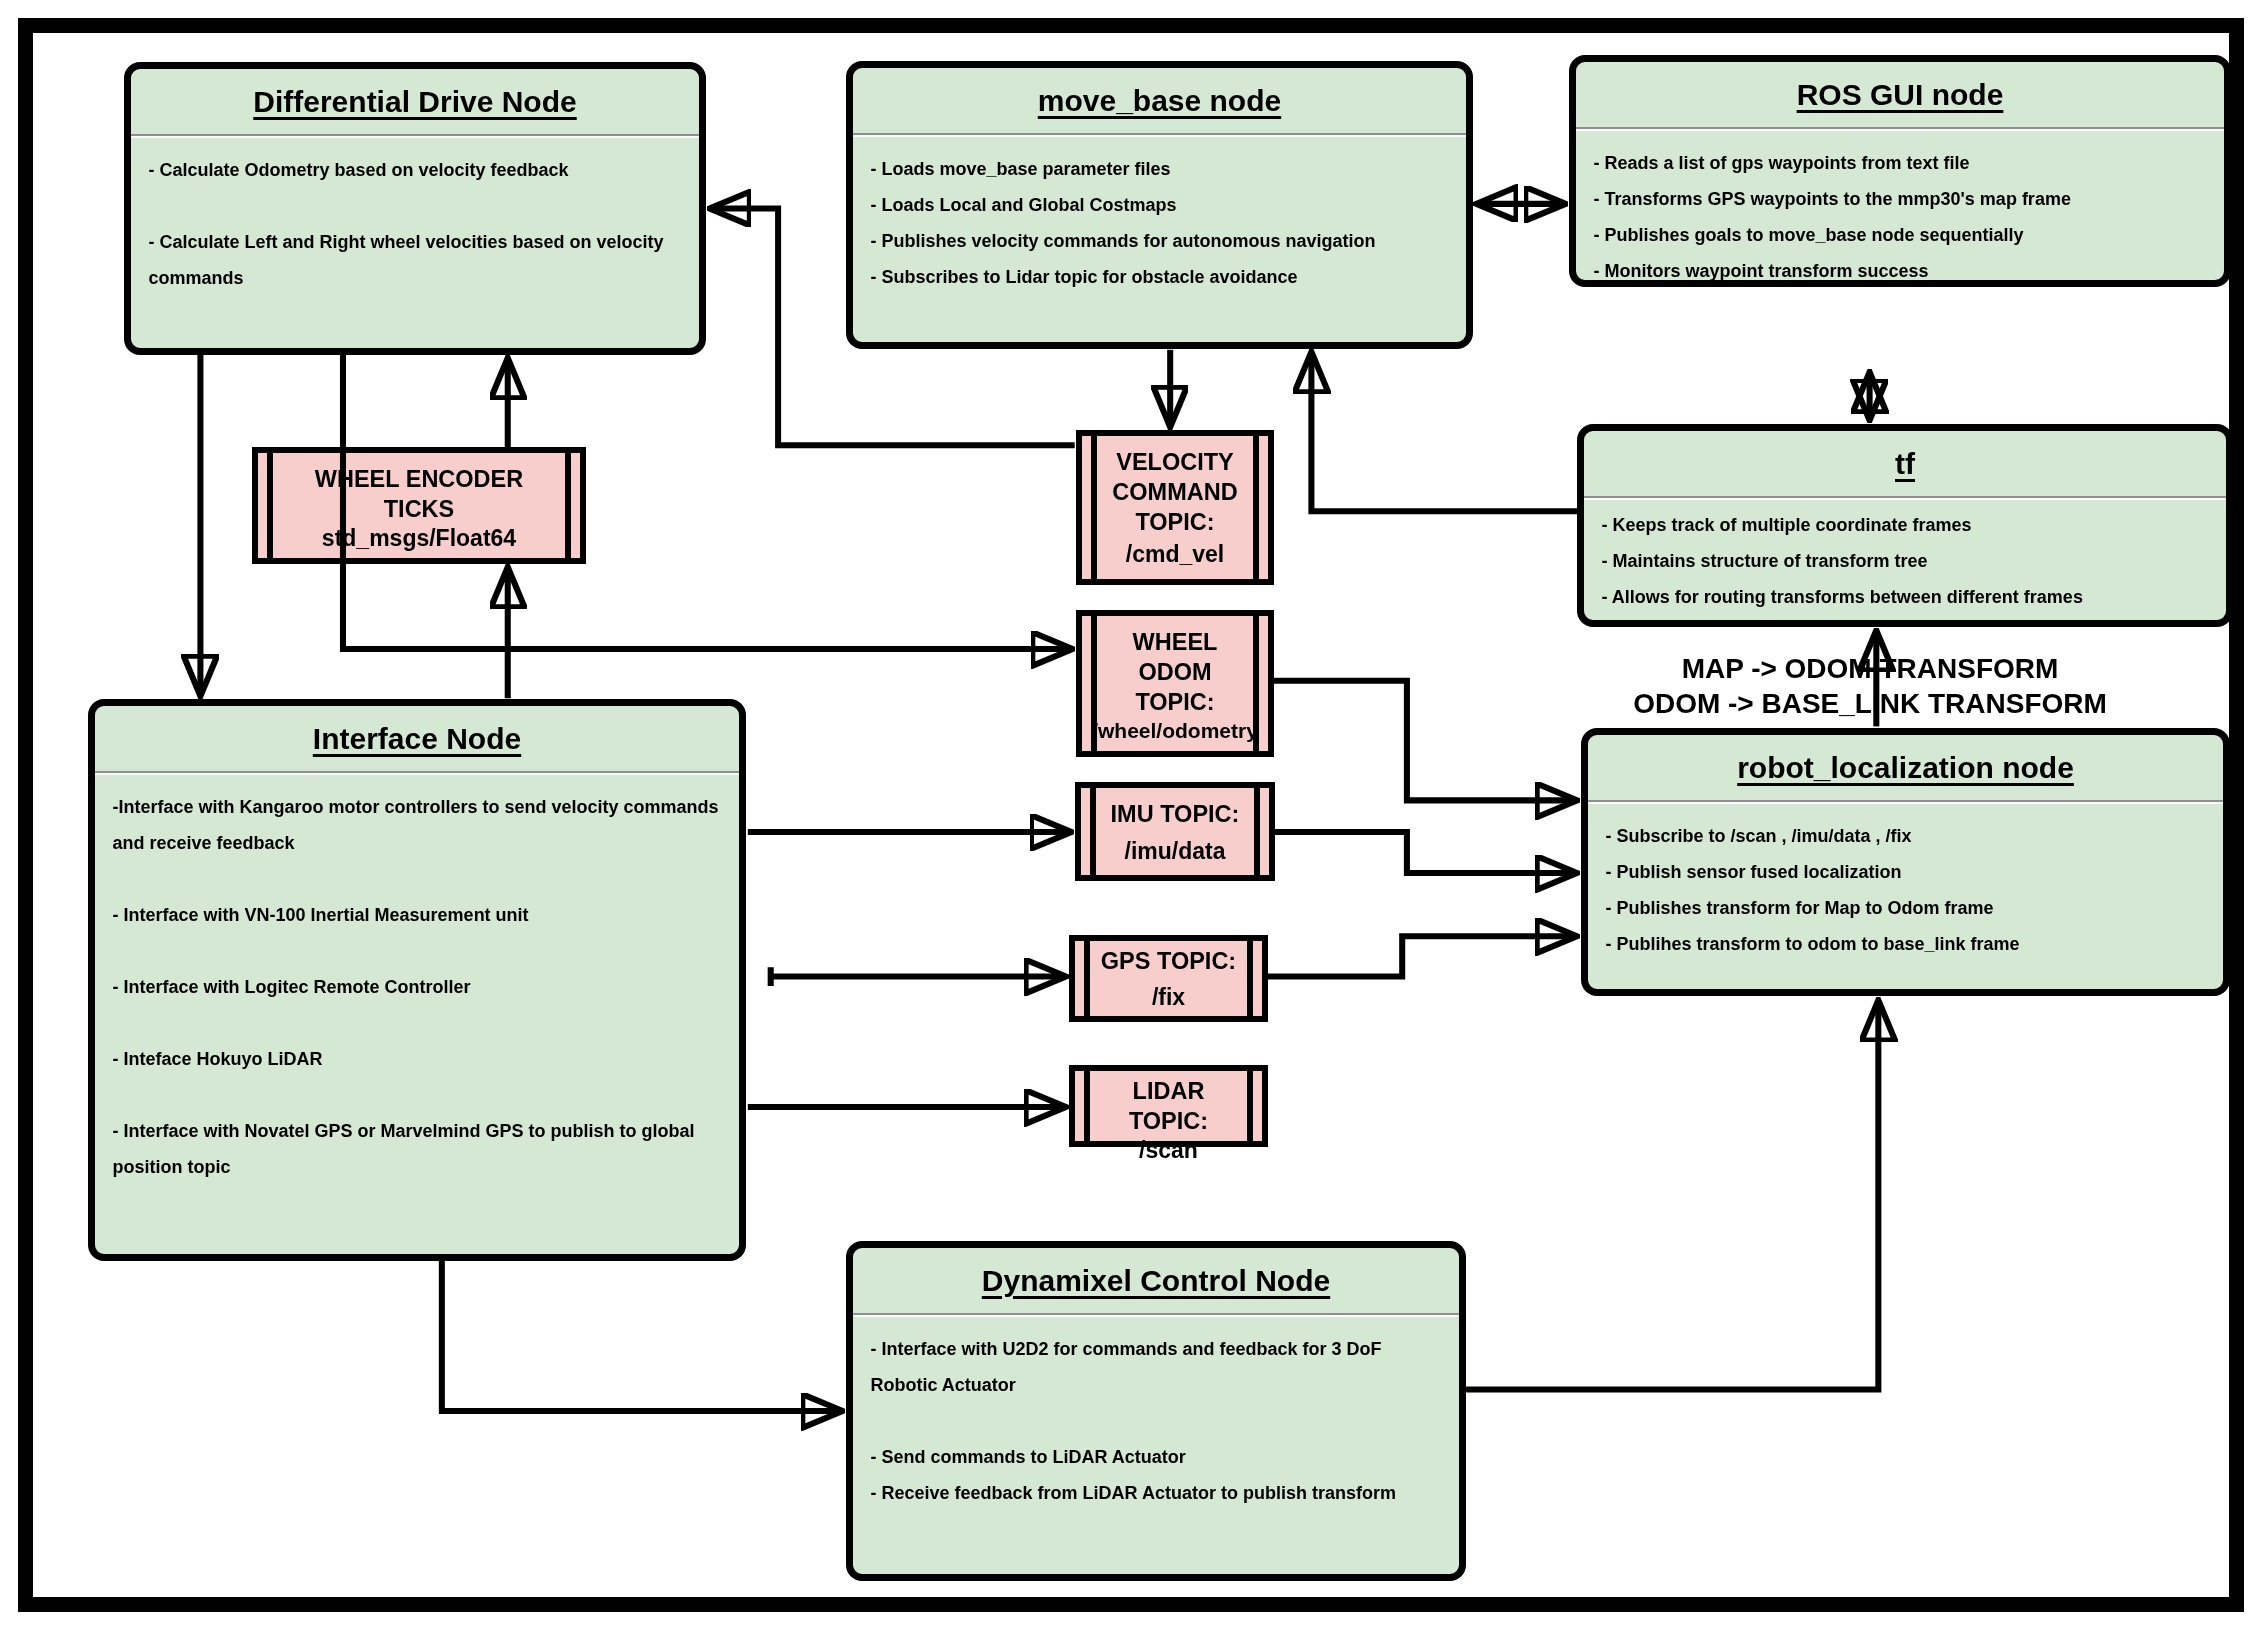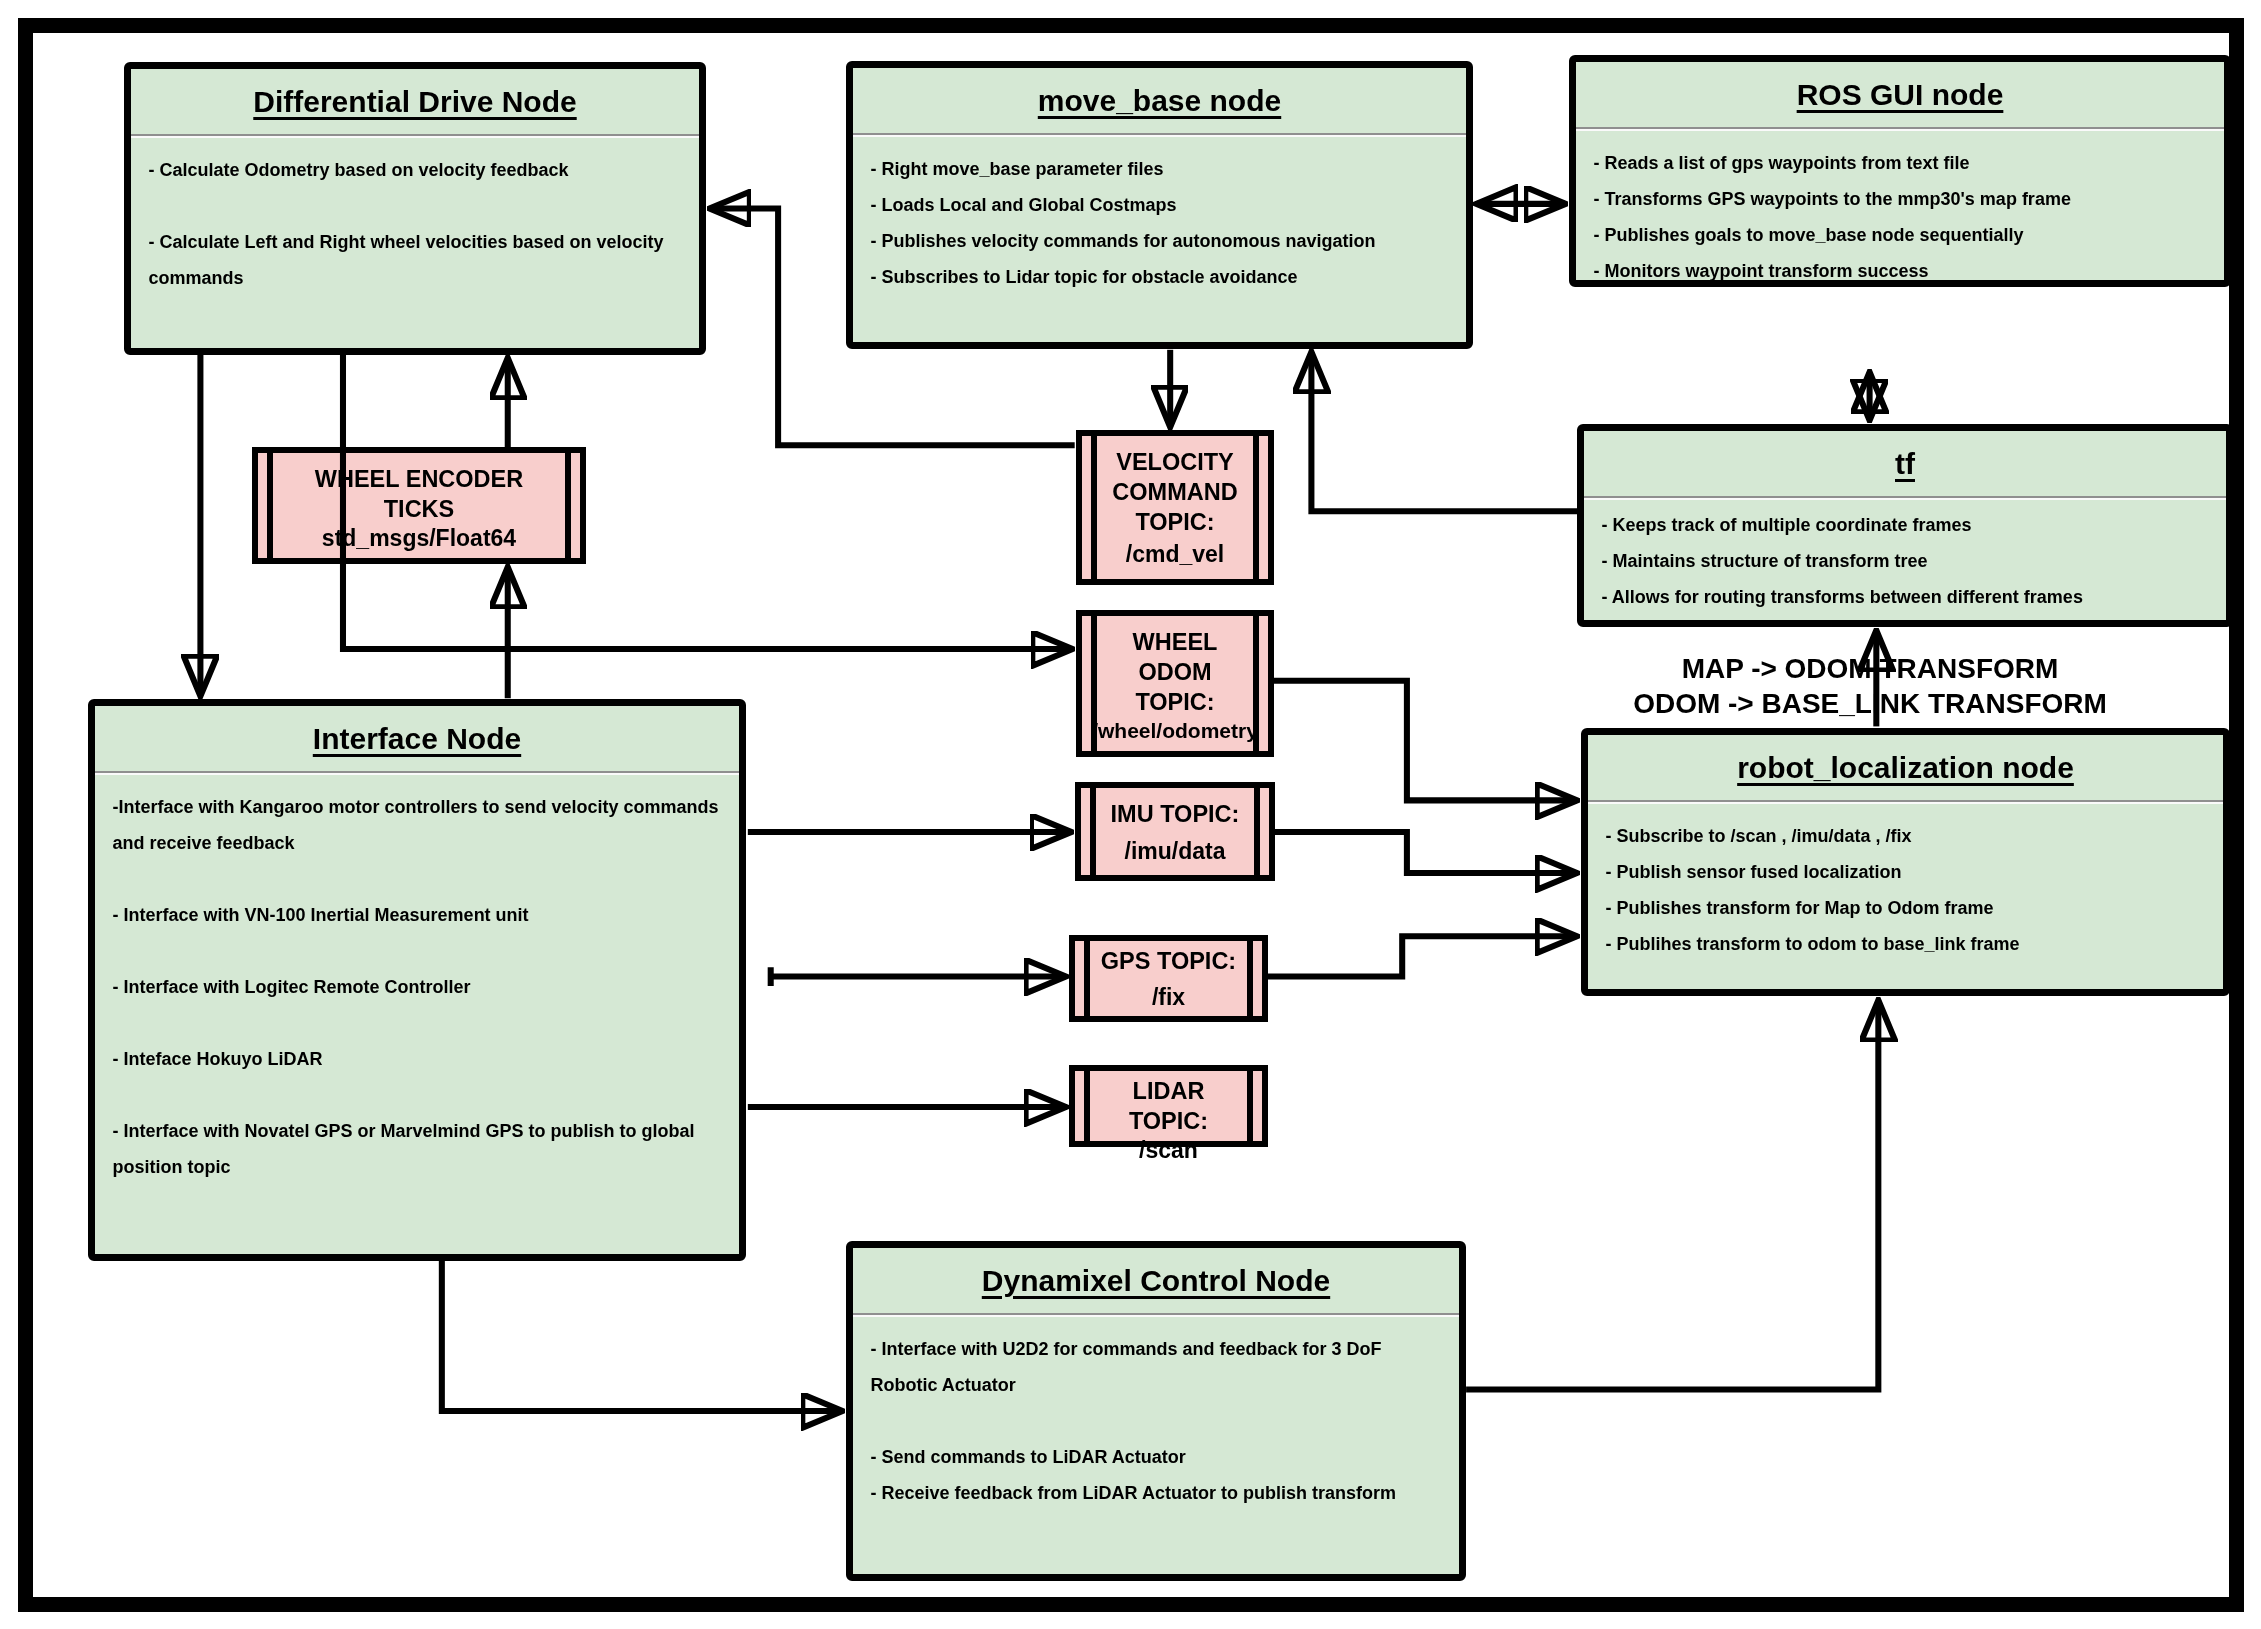--- a/index.html
+++ b/index.html
@@ -4,21 +4,21 @@
 <style>
   html,body{margin:0;padding:0;background:#ffffff;}
   .canvas{
     position:relative;width:2261px;height:1629px;background:#ffffff;overflow:hidden;
     font-family:"Liberation Sans","DejaVu Sans",sans-serif;
     --node-fill:#d5e8d4;--topic-fill:#f8cecc;--line:#000000;
   }
   .frame{position:absolute;left:17.5px;top:17.5px;right:17.5px;bottom:17.5px;border:15px solid var(--line);z-index:1;}
   .node{
     position:absolute;background:var(--node-fill);border:7.4px solid var(--line);
-    border-radius:6px;box-sizing:border-box;z-index:2;color:#000;
+    border-radius:16px;box-sizing:border-box;z-index:2;color:#000;
   }
   .ntitle{
     height:65px;line-height:65px;text-align:center;font-size:30px;font-weight:bold;
     text-decoration:underline;text-underline-offset:4.7px;white-space:nowrap;overflow:hidden;
   }
   .sep{height:0;border-top:2.7px solid #8f8f8f;border-bottom:2.7px solid #fafafa;}
   .nbody{padding:13.5px 17.5px 6.7px 17.5px;font-size:18px;font-weight:bold;line-height:36px;text-align:left;}
   .bl{min-height:36px;}
   .topic{
     position:absolute;background:var(--topic-fill);border:6.7px solid var(--line);
@@ -76,21 +76,21 @@
       <div class="bl">- Calculate Odometry based on velocity feedback</div>
       <div class="bl"></div>
       <div class="bl">- Calculate Left and Right wheel velocities based on velocity commands</div>
     </div>
   </div>
 
   <div class="node" style="left:846px;top:61px;width:627px;height:288px;">
     <div class="ntitle">move_base node</div>
     <div class="sep"></div>
     <div class="nbody">
-      <div class="bl">- Right move_base parameter files</div>
+      <div class="bl">- Loads move_base parameter files</div>
       <div class="bl">- Loads Local and Global Costmaps</div>
       <div class="bl">- Publishes velocity commands for autonomous navigation</div>
       <div class="bl">- Subscribes to Lidar topic for obstacle avoidance</div>
     </div>
   </div>
 
   <div class="node" style="left:1569px;top:55px;width:662px;height:232px;">
     <div class="ntitle">ROS GUI node</div>
     <div class="sep"></div>
     <div class="nbody">

